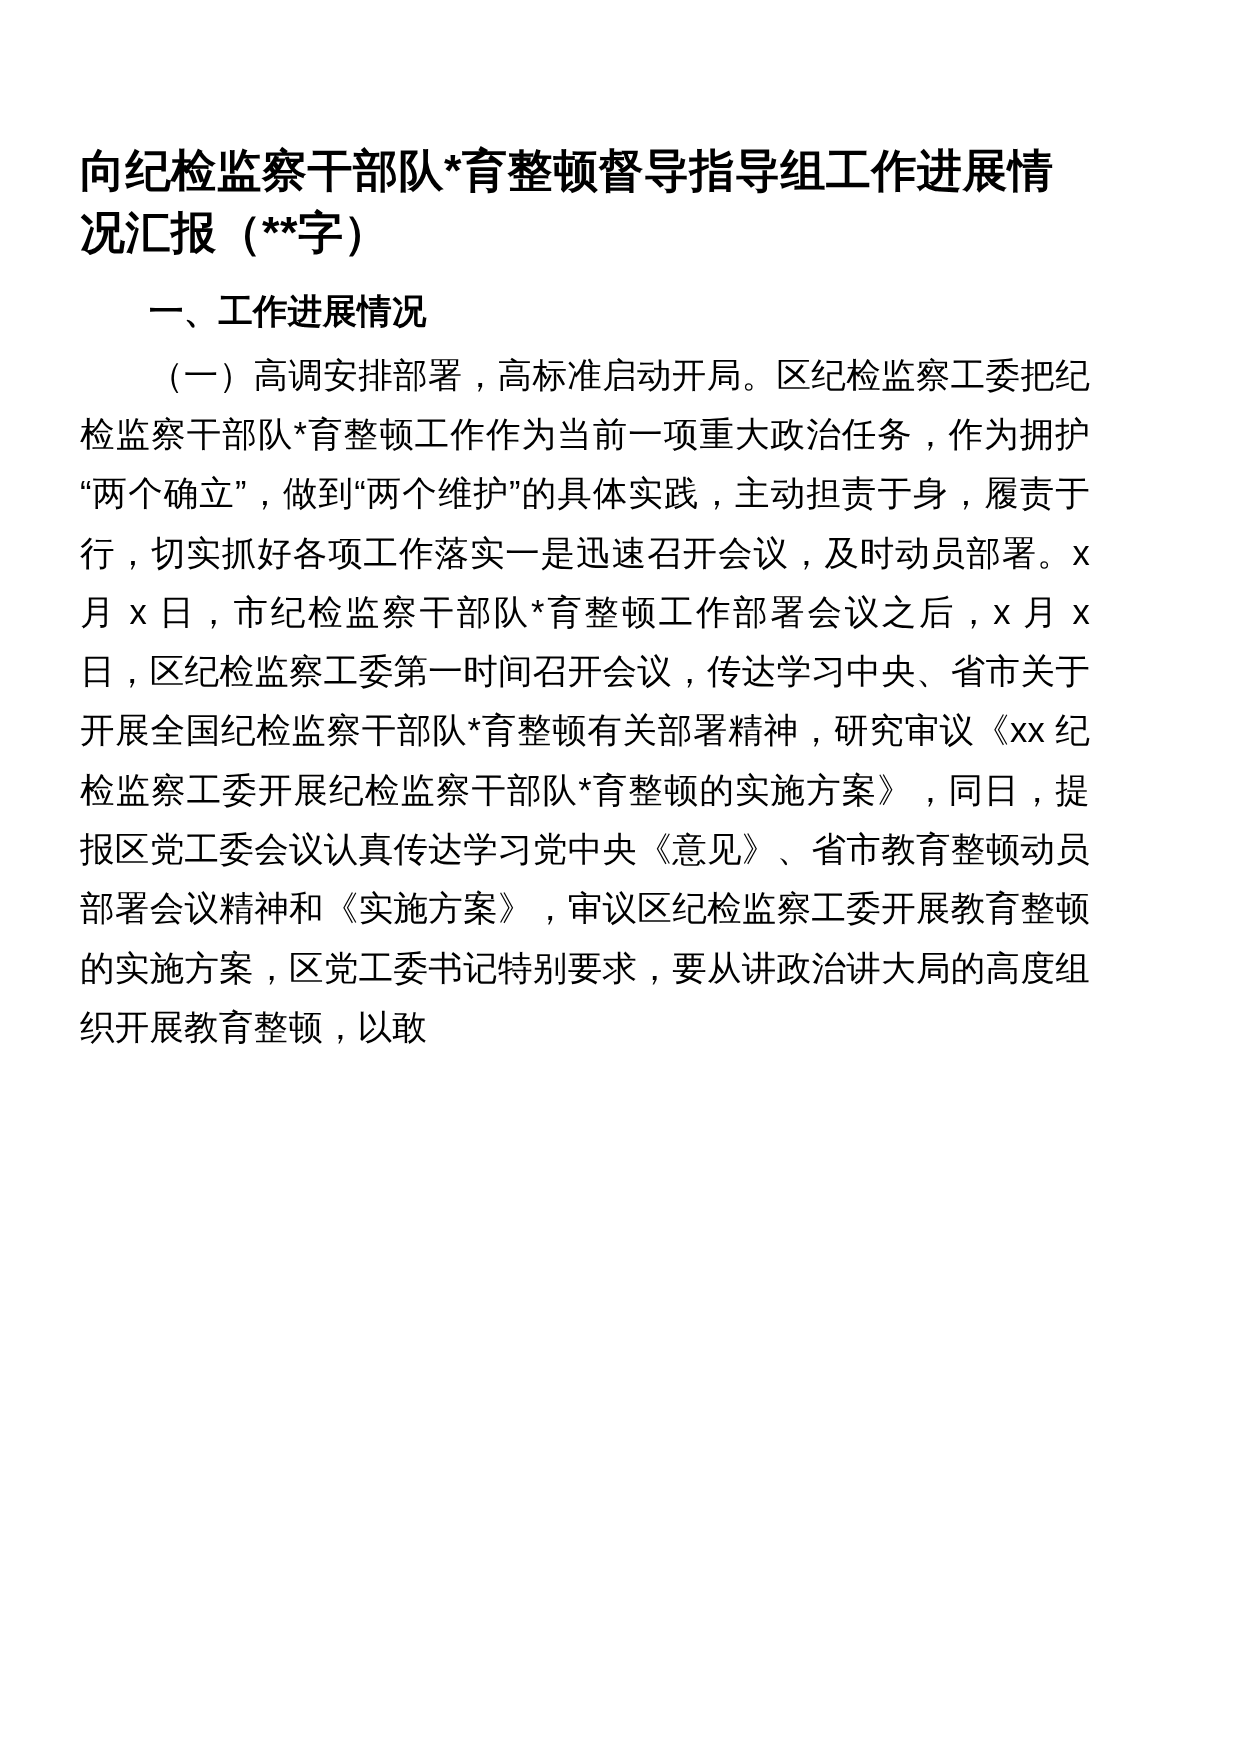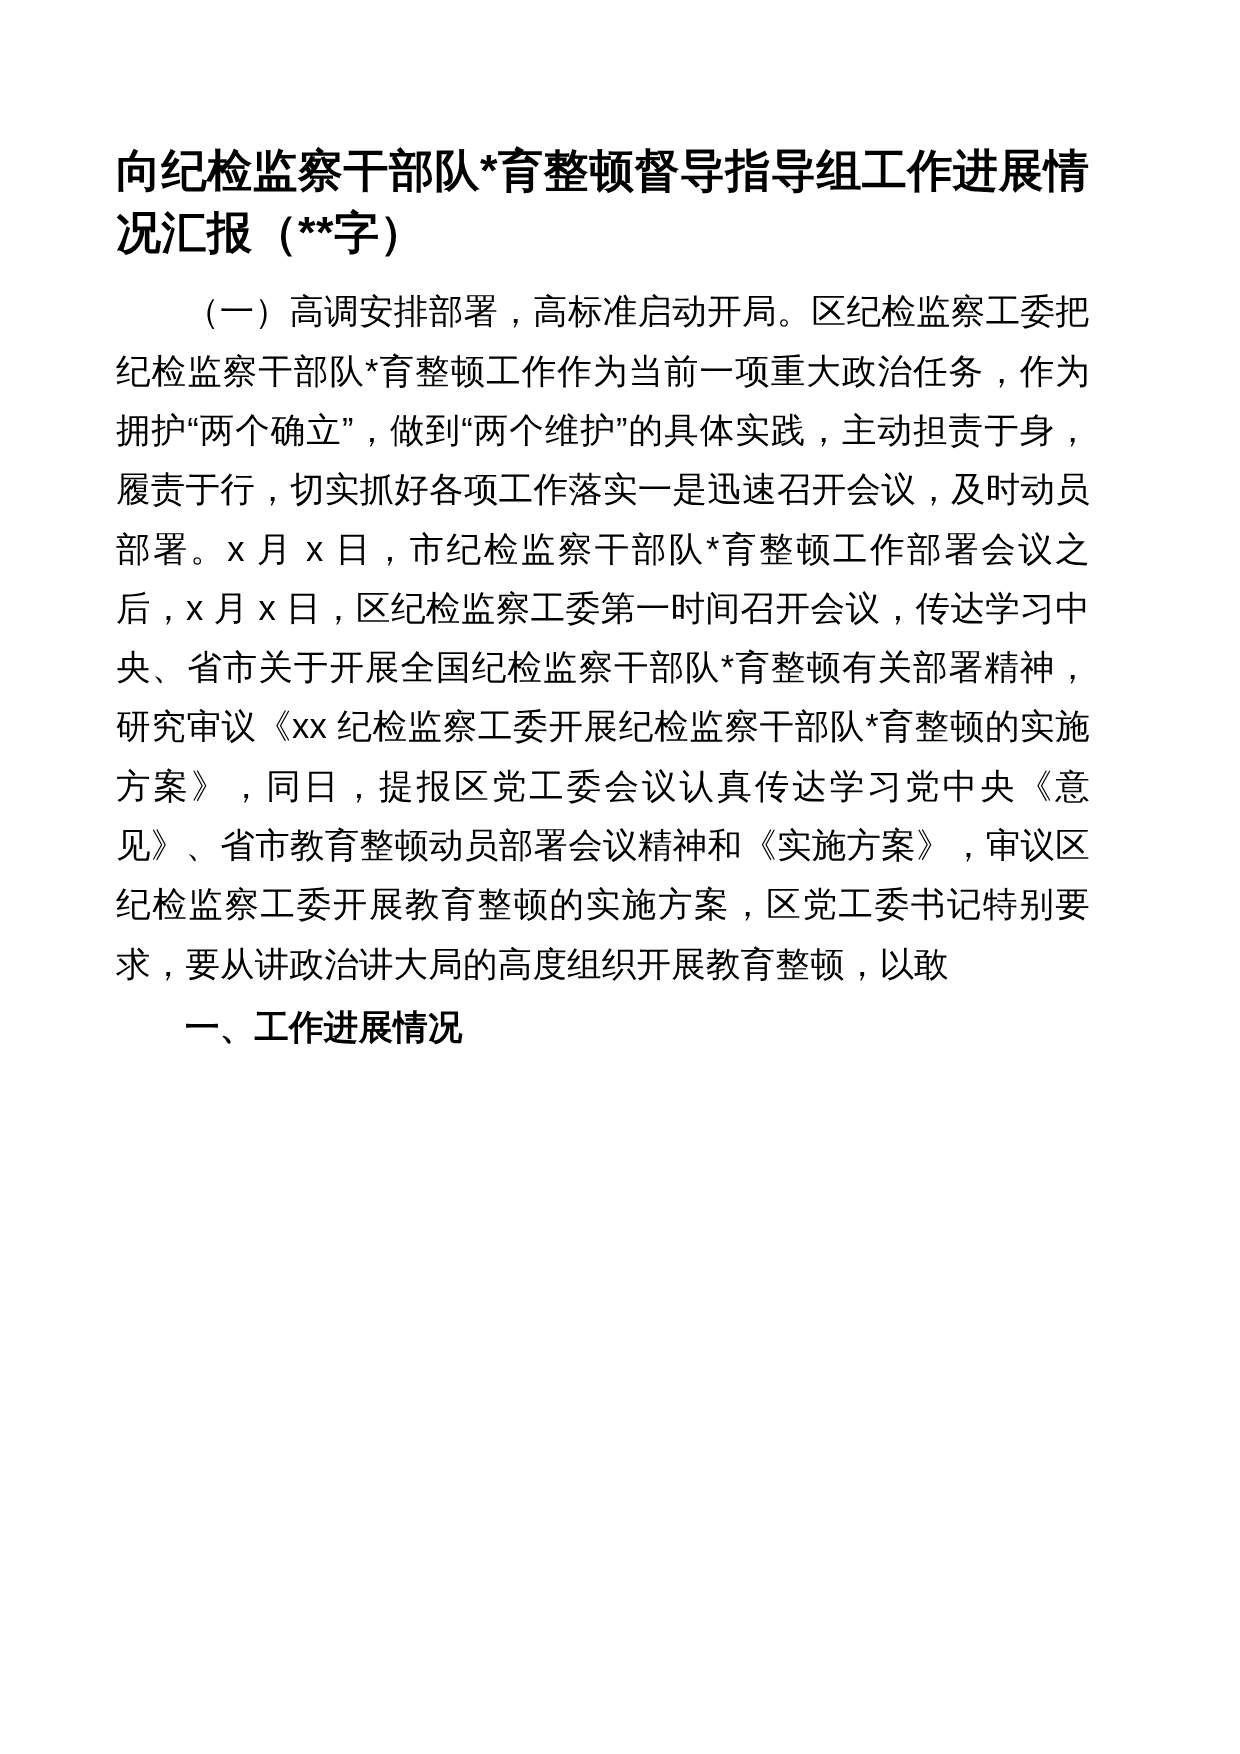--- a/index.html
+++ b/index.html
@@ -11,21 +11,21 @@
     width: 1240px;
     height: 1754px;
     font-family: "Liberation Sans", "DejaVu Sans", sans-serif;
     color: #000000;
     overflow: hidden;
   }
   .page {
     box-sizing: border-box;
     width: 1240px;
     height: 1236px;
-    padding: 140px 150px 60px 116px;
+    padding: 140px 150px 60px 80px;
     background: #ffffff;
   }
   .doc-title {
     font-size: 45px;
     font-weight: bold;
     line-height: 1.38;
     letter-spacing: 0.5px;
     margin: 0 0 18px 0;
     text-align: left;
   }
@@ -46,17 +46,17 @@
   }
 </style>
 </head>
 <body>
 
 <div class="page">
 
   <h1 class="doc-title">向纪检监察干部队*育整顿督导指导组工作进展情况汇报（**字）</h1>
 
 
+  <p class="para heading">一、工作进展情况</p>
+
   <p class="para">（一）高调安排部署，高标准启动开局。区纪检监察工委把纪检监察干部队*育整顿工作作为当前一项重大政治任务，作为拥护“两个确立”，做到“两个维护”的具体实践，主动担责于身，履责于行，切实抓好各项工作落实一是迅速召开会议，及时动员部署。x 月 x 日，市纪检监察干部队*育整顿工作部署会议之后，x 月 x 日，区纪检监察工委第一时间召开会议，传达学习中央、省市关于开展全国纪检监察干部队*育整顿有关部署精神，研究审议《xx 纪检监察工委开展纪检监察干部队*育整顿的实施方案》，同日，提报区党工委会议认真传达学习党中央《意见》、省市教育整顿动员部署会议精神和《实施方案》，审议区纪检监察工委开展教育整顿的实施方案，区党工委书记特别要求，要从讲政治讲大局的高度组织开展教育整顿，以敢</p>
-
-  <p class="para heading">一、工作进展情况</p>
 
 </div>
 
 </body></html>

